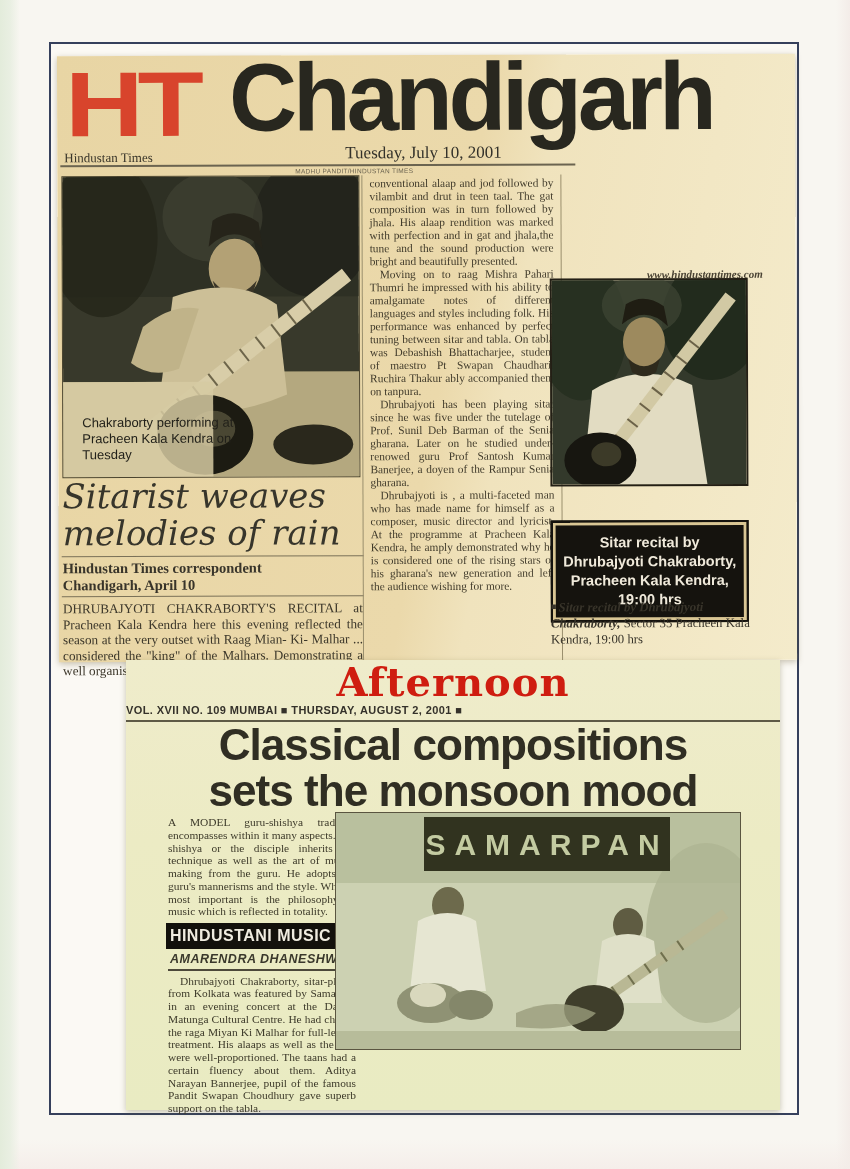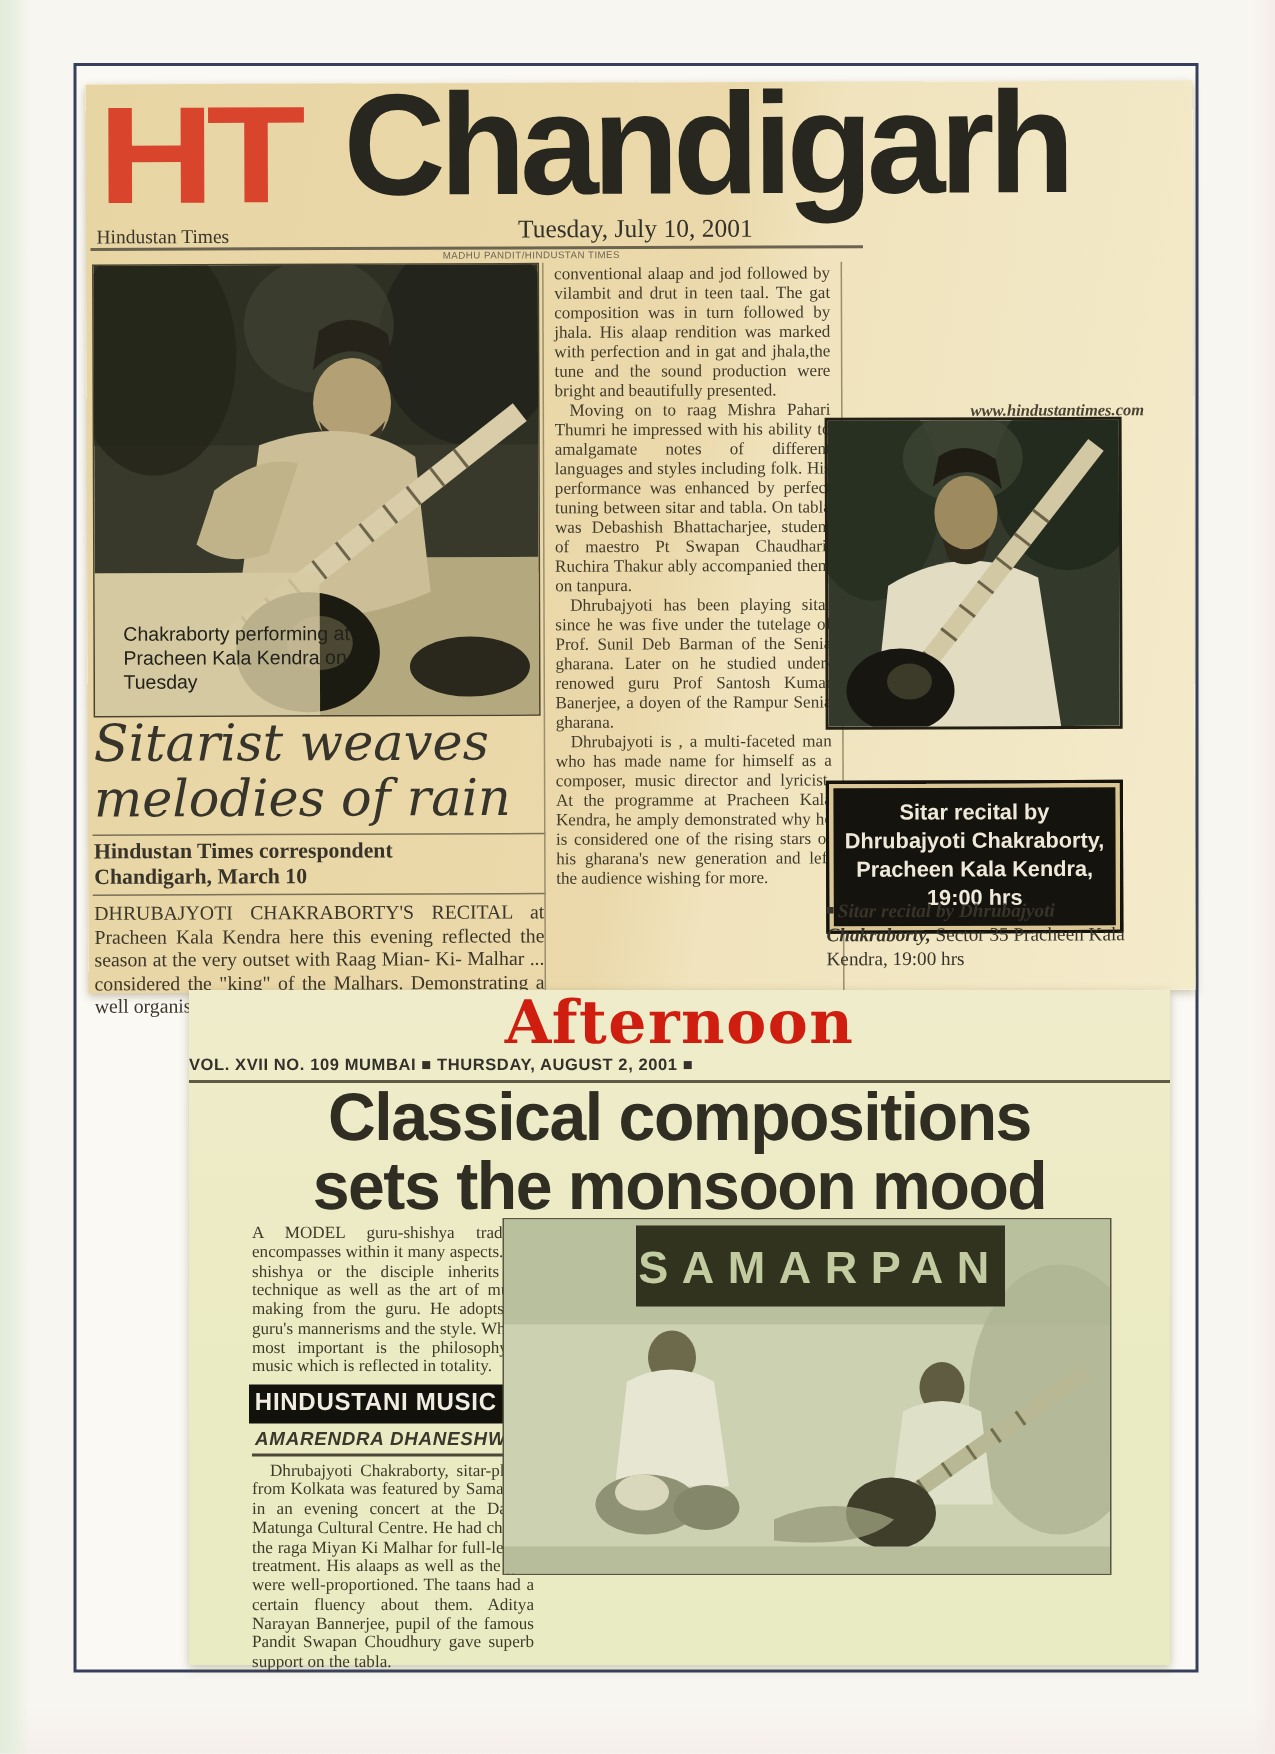--- a/index.html
+++ b/index.html
@@ -174,21 +174,21 @@
     </svg>
     <div class="photo1-caption">Chakraborty performing at Pracheen Kala Kendra on Tuesday</div>
   </div>
 
   <div class="website">www.hindustantimes.com</div>
 
   <div class="headline1">Sitarist weaves melodies of rain</div>
   <div class="rule2"></div>
   <div class="byline">
     <div>Hindustan Times correspondent</div>
-    <div>Chandigarh, March 10</div>
+    <div>Chandigarh, April 10</div>
   </div>
   <div class="rule3"></div>
   <div class="lead">DHRUBAJYOTI CHAKRABORTY'S RECITAL at Pracheen Kala Kendra here this evening reflected the season at the very outset with Raag Mian- Ki- Malhar ... considered the "king" of the Malhars. Demonstrating a well organised if</div>
 
   <div class="col2">
     <p>conventional alaap and jod followed by vilambit and drut in teen taal.  The gat composition was in turn followed by jhala. His alaap rendition was marked with perfection and in gat and jhala,the tune and the sound production were bright and beautifully presented.</p>
     <p>Moving on to raag Mishra Pahari Thumri he impressed with his ability to amalgamate notes of different languages and styles including folk. His performance was enhanced by perfect tuning between sitar and tabla. On tabla was Debashish Bhattacharjee, student of maestro Pt Swapan Chaudhari. Ruchira Thakur ably accompanied them on tanpura.</p>
     <p>Dhrubajyoti has been playing sitar since he was five under the tutelage of Prof. Sunil Deb Barman of the Senia gharana. Later on he studied under-renowed guru Prof Santosh Kumar Banerjee, a doyen of the Rampur Senia gharana.</p>
     <p>Dhrubajyoti is , a multi-faceted man who has made name for himself as a composer, music director and lyricist. At the programme at Pracheen Kala Kendra, he amply demonstrated why he is considered one of the rising stars of his gharana's new generation and left the audience wishing for more.</p>
   </div>

